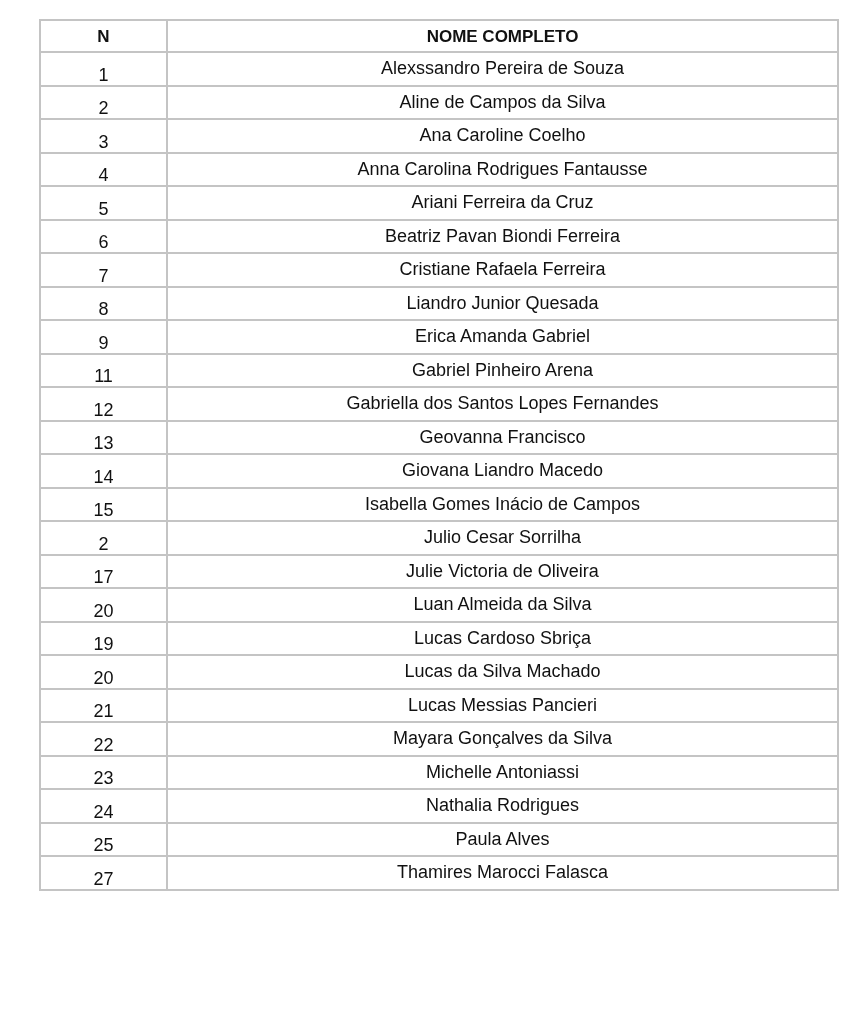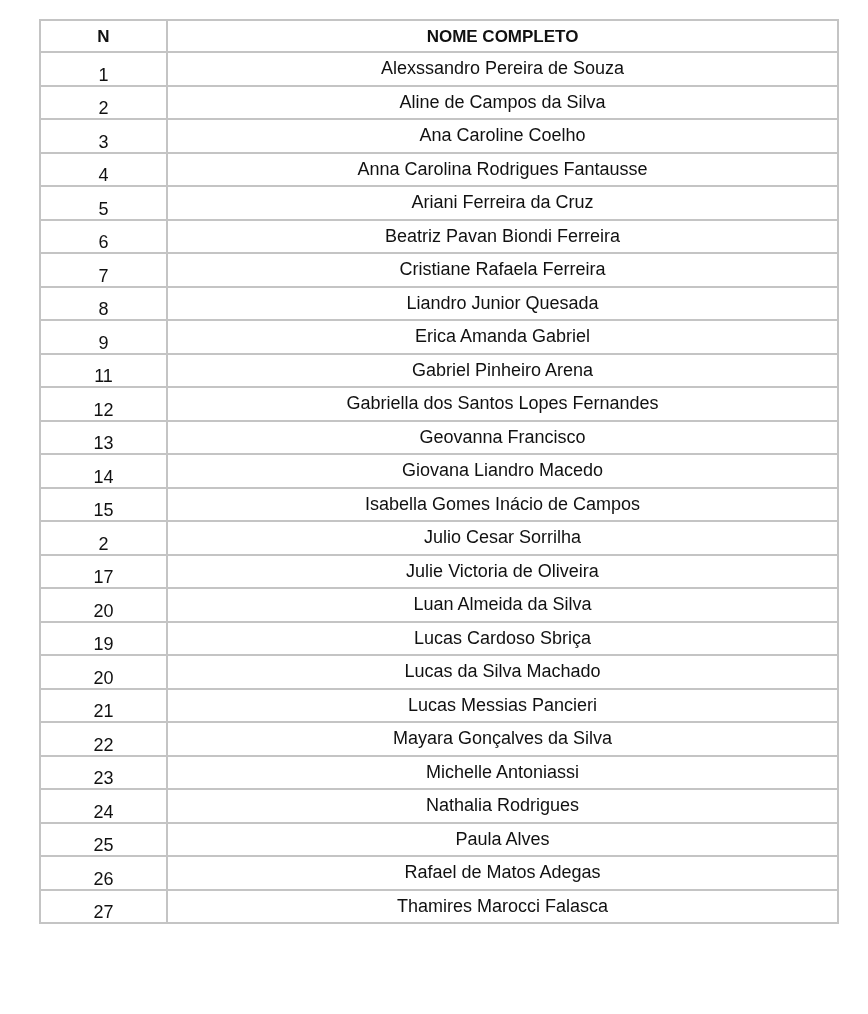--- a/index.html
+++ b/index.html
@@ -155,21 +155,17 @@
       </tr>
       <tr>
         <td class="num">24</td>
         <td class="name">Nathalia Rodrigues</td>
       </tr>
       <tr>
         <td class="num">25</td>
         <td class="name">Paula Alves</td>
       </tr>
       <tr>
-        <td class="num">26</td>
-        <td class="name">Rafael de Matos Adegas</td>
-      </tr>
-      <tr>
         <td class="num">27</td>
         <td class="name">Thamires Marocci Falasca</td>
       </tr>
     </tbody>
 </table>
 
 </body></html>

